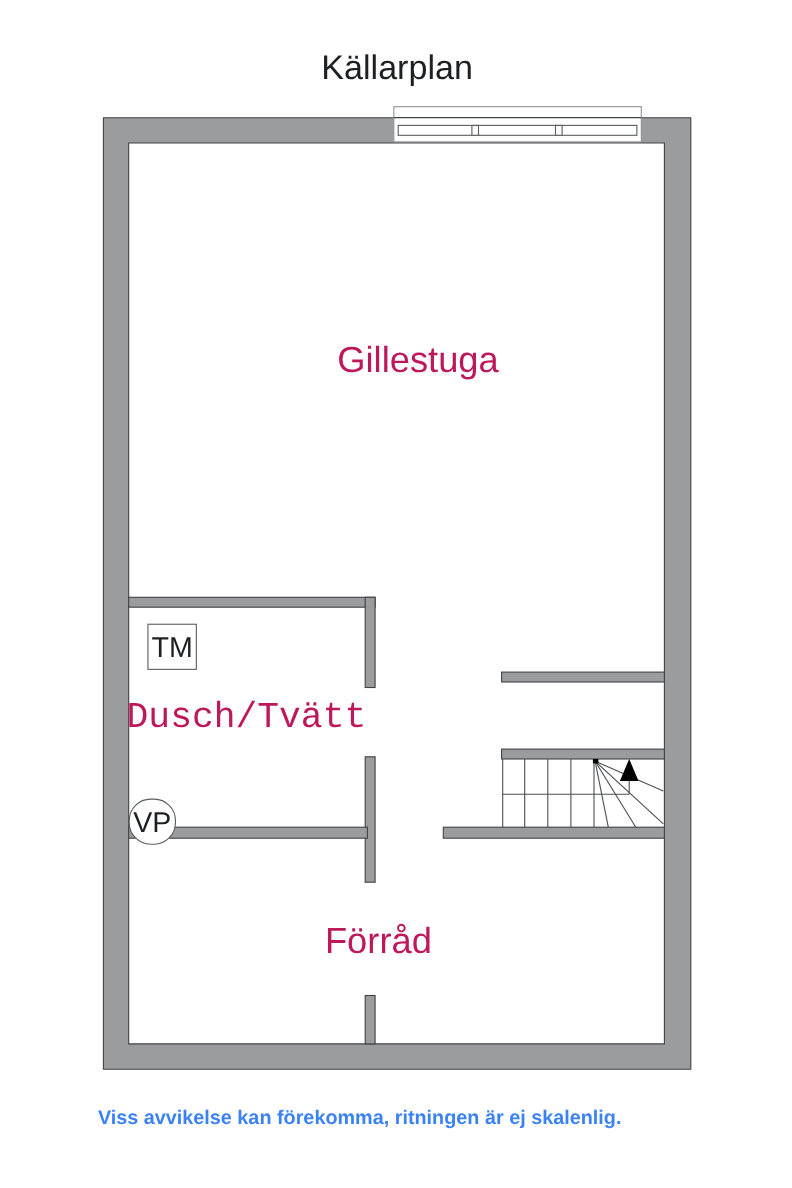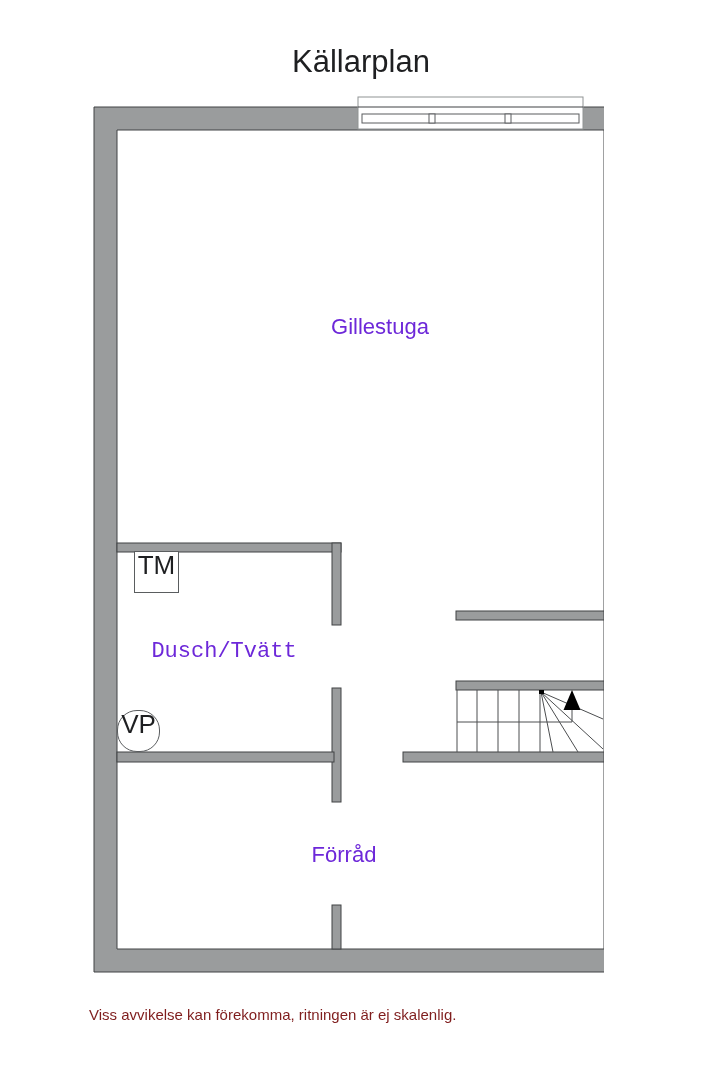--- a/index.html
+++ b/index.html
@@ -2,21 +2,21 @@
 <html><head>
 <meta charset="utf-8">
 <style>
   html, body {
     margin: 0;
     padding: 0;
     background: #ffffff;
   }
   .page {
     position: relative;
-    width: 604px;
+    width: 720px;
     height: 1080px;
     background: #ffffff;
     font-family: "Liberation Sans", sans-serif;
     overflow: hidden;
   }
   .title {
     position: absolute;
     left: 94px;
     top: 44px;
     width: 534px;
@@ -28,43 +28,46 @@
     white-space: nowrap;
   }
   .plan-svg {
     position: absolute;
     left: 0;
     top: 0;
   }
   .room-label {
     position: absolute;
     transform: translate(-50%, -50%);
-    font-size: 22px;
-    color: #6d28d9;
+    font-size: 33px;
+    color: #be185d;
     white-space: nowrap;
     line-height: 1;
   }
   .appliance-box {
     position: absolute;
     box-sizing: border-box;
     background: #ffffff;
     border: 1px solid #5a5d5f;
     display: flex;
+    align-items: center;
     justify-content: center;
     font-size: 26px;
     color: #1e1f21;
     line-height: 1;
+    margin-top: 16px;
   }
   .footer {
     position: absolute;
     left: 89px;
     top: 1006px;
-    font-size: 15px;
-    color: #7f1d1d;
+    font-size: 18px;
+    color: #3b82f6;
     white-space: nowrap;
+    font-weight: bold;
   }
 </style>
 </head>
 <body>
 
 <div class="page">
 
   <h1 class="title">Källarplan</h1>
 
   <svg class="plan-svg" width="720" height="1080" viewBox="0 0 720 1080">

